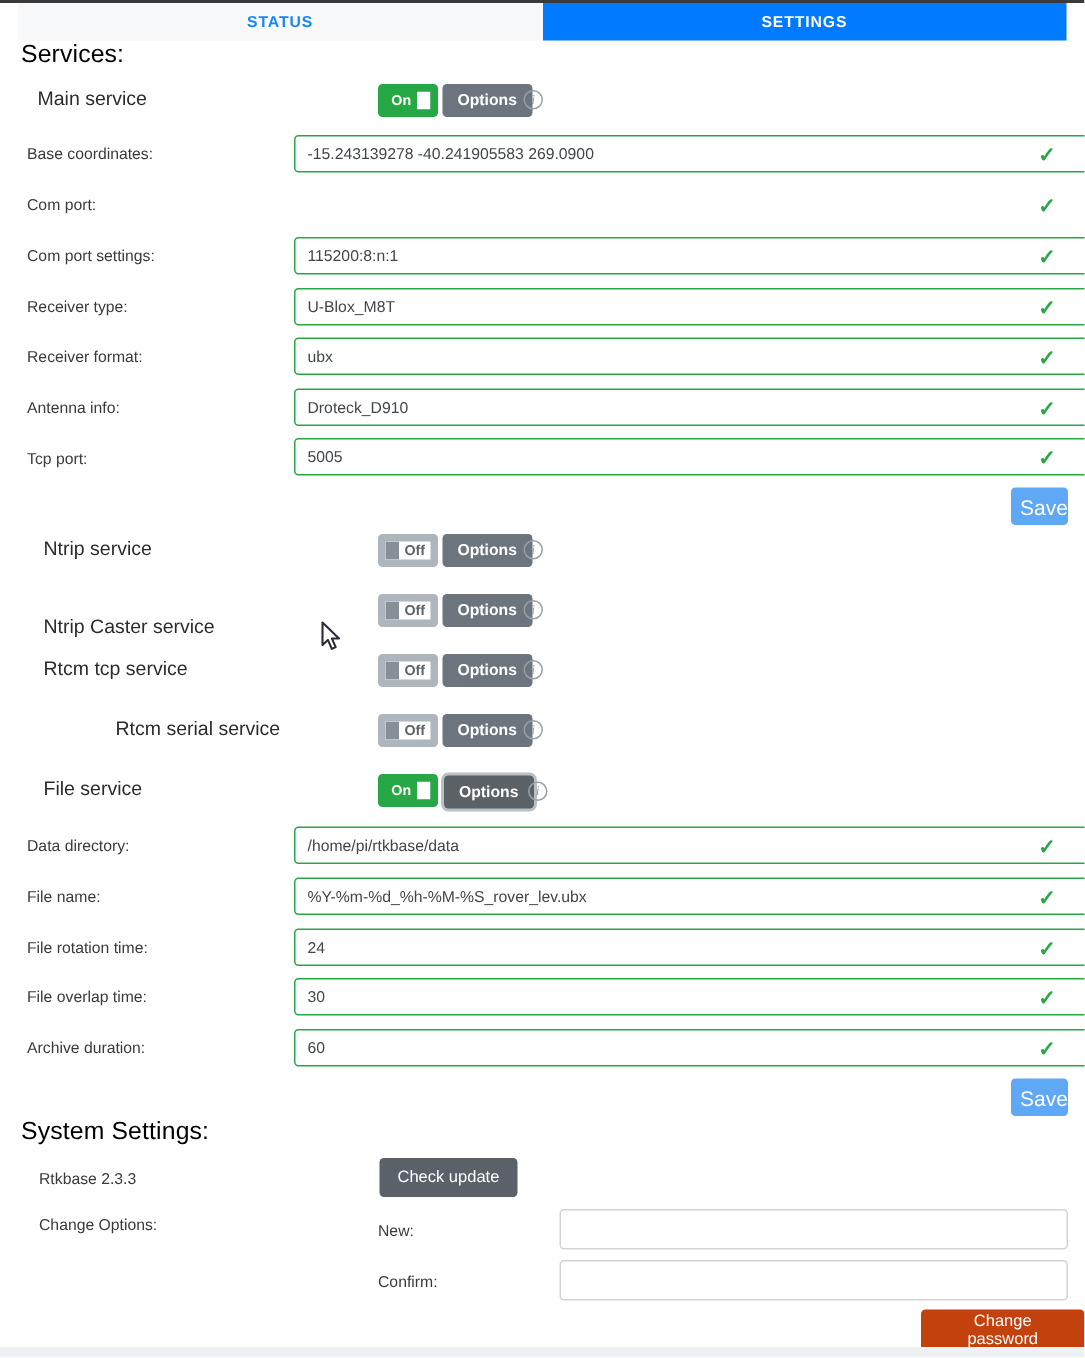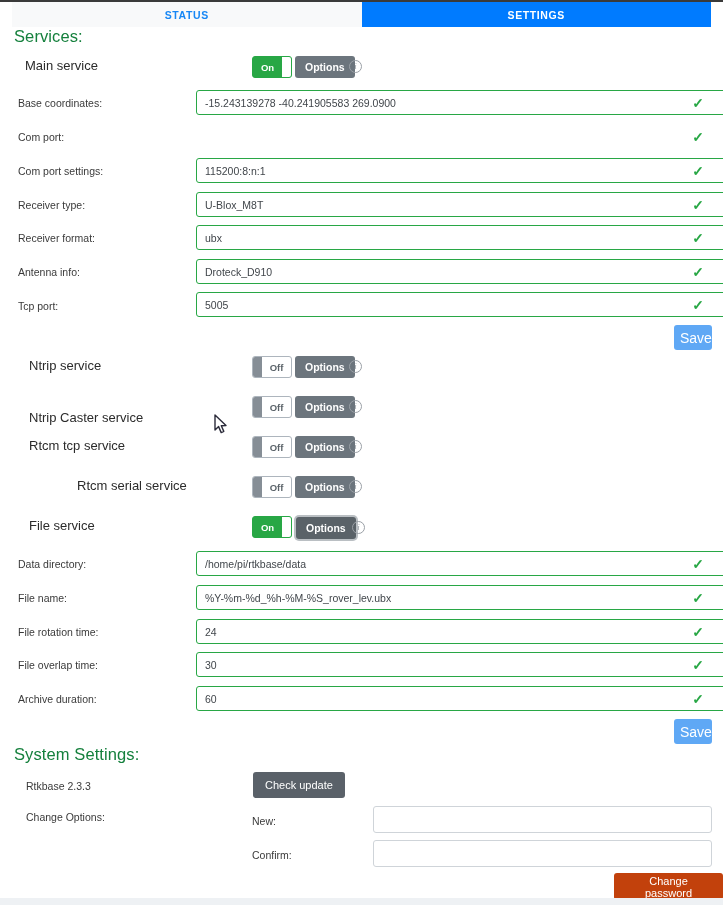--- a/index.html
+++ b/index.html
@@ -34,21 +34,21 @@
     background: #f8f9fa;
     cursor: pointer;
     user-select: none;
   }
   .tab.active {
     background: #007bff; color: #ffffff;
   }
   
   .section-title {
     position: absolute;
-    font-size: 16.5px; color: #15803d; font-weight: normal;
+    font-size: 16.5px; color: #000000; font-weight: normal;
     letter-spacing: .1px;
   }
   .service-name {
     position: absolute;
     font-size: 13px; color: #2b2b2b;
   }
   .field-label {
     position: absolute;
     font-size: 10.5px; color: #3a3a3a;
   }
@@ -88,21 +88,21 @@
   }
   
   .toggle {
     position: absolute;
     width: 40px; height: 22px;
     border-radius: 3px;
     overflow: hidden;
     display: flex;
     cursor: pointer;
     user-select: none;
-    border: 1px solid #0369a1;
+    border: 5px solid #0369a1;
   }
   .toggle.on { border-color: #27a745; background: #28a745; }
   .toggle.off { border-color: #adb5bd; background: #ffffff; }
   .toggle .tg-label {
     flex: 1 1 auto;
     display: flex; align-items: center; justify-content: center;
     font-size: 9.5px; font-weight: bold;
   }
   .toggle.on .tg-label { color: #ffffff; }
   .toggle.off .tg-label { color: #5a6268; }

